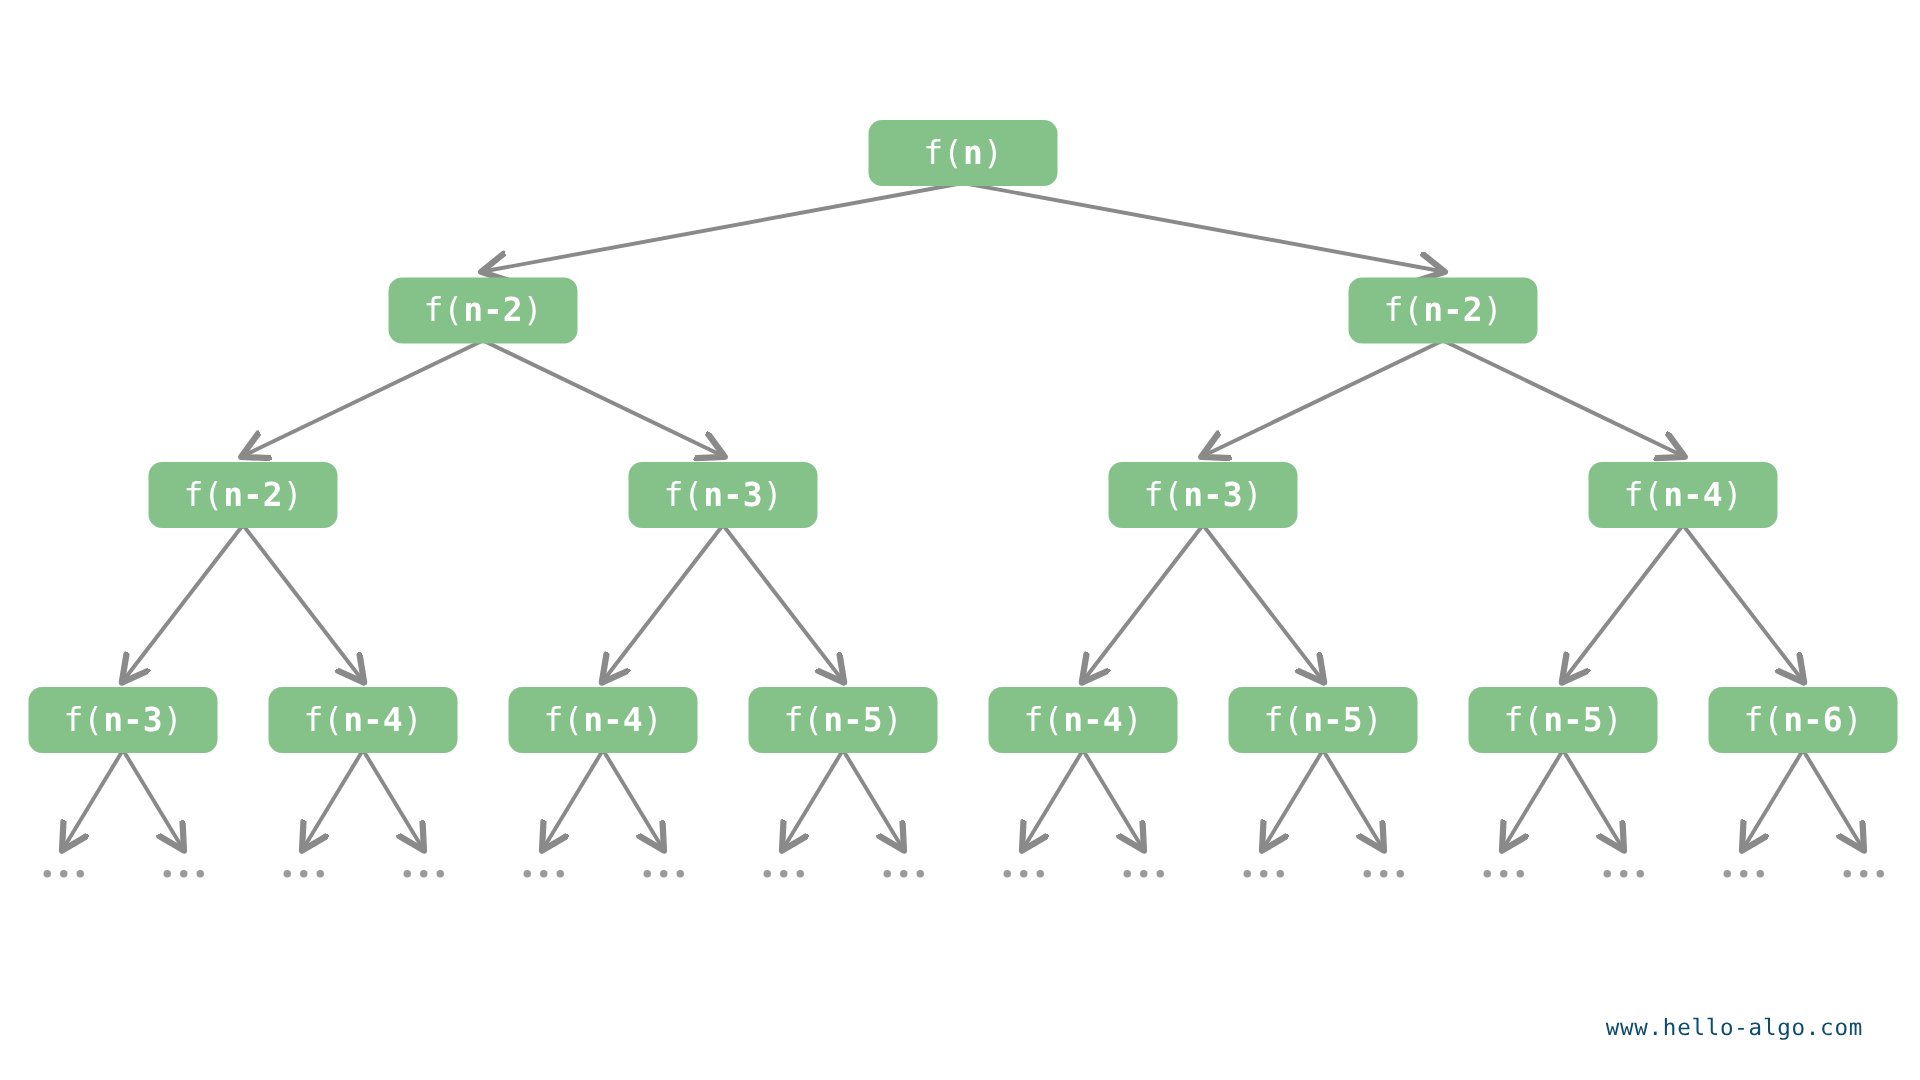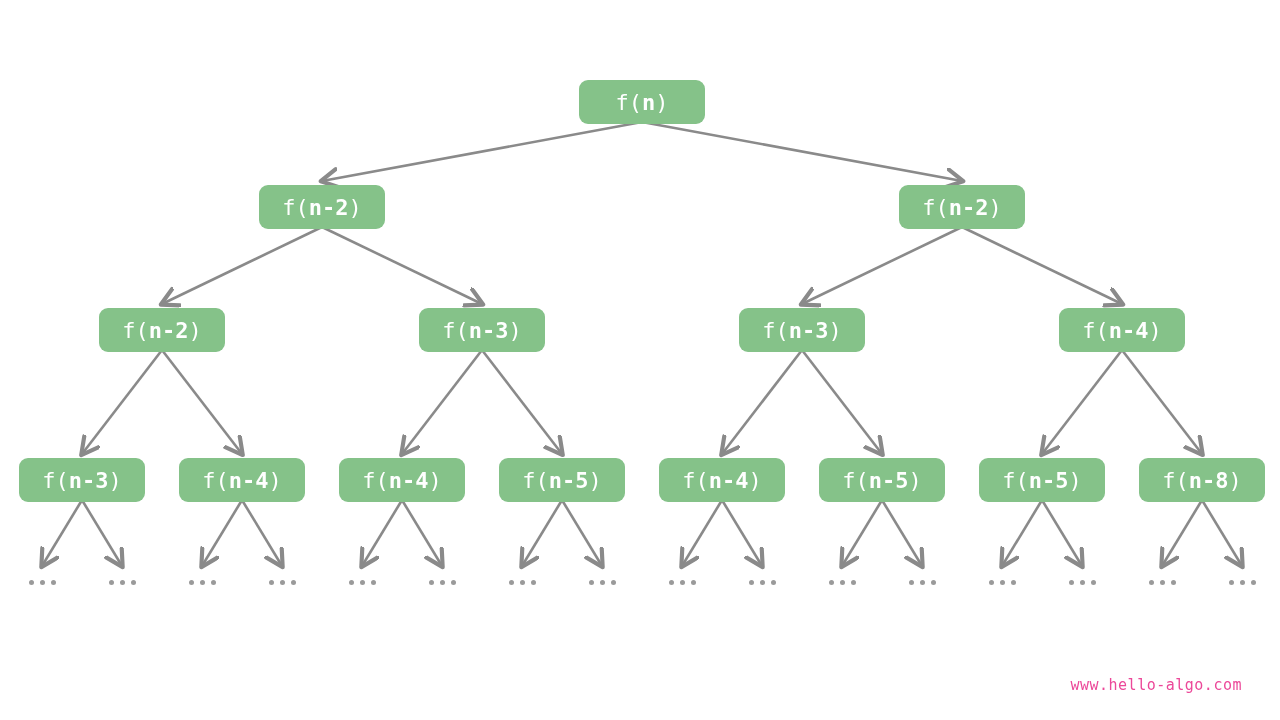--- a/index.html
+++ b/index.html
@@ -168,21 +168,21 @@
         <span class="seg-bold">n-5</span>
         <span class="seg-post">)</span>
       </div>
       <div class="node" style="left: 979px; top: 458px; background: rgb(133, 194, 137); color: rgb(255, 255, 255);">
         <span class="seg-pre">f(</span>
         <span class="seg-bold">n-5</span>
         <span class="seg-post">)</span>
       </div>
       <div class="node" style="left: 1139px; top: 458px; background: rgb(133, 194, 137); color: rgb(255, 255, 255);">
         <span class="seg-pre">f(</span>
-        <span class="seg-bold">n-8</span>
+        <span class="seg-bold">n-6</span>
         <span class="seg-post">)</span>
       </div>
       <div class="leaf-dots" style="left: 29px; top: 580px;">
         <span class="dot" style="background: rgb(154, 154, 154);"></span>
         <span class="dot" style="background: rgb(154, 154, 154);"></span>
         <span class="dot" style="background: rgb(154, 154, 154);"></span>
       </div>
       <div class="leaf-dots" style="left: 109px; top: 580px;">
         <span class="dot" style="background: rgb(154, 154, 154);"></span>
         <span class="dot" style="background: rgb(154, 154, 154);"></span>
@@ -252,14 +252,14 @@
         <span class="dot" style="background: rgb(154, 154, 154);"></span>
         <span class="dot" style="background: rgb(154, 154, 154);"></span>
         <span class="dot" style="background: rgb(154, 154, 154);"></span>
       </div>
       <div class="leaf-dots" style="left: 1229px; top: 580px;">
         <span class="dot" style="background: rgb(154, 154, 154);"></span>
         <span class="dot" style="background: rgb(154, 154, 154);"></span>
         <span class="dot" style="background: rgb(154, 154, 154);"></span>
       </div>
     </div>
-  <div class="watermark" style="color: #ec4899;">www.hello-algo.com</div>
+  <div class="watermark" style="color: #0c4a6e;">www.hello-algo.com</div>
 </div>
 
 </body></html>

